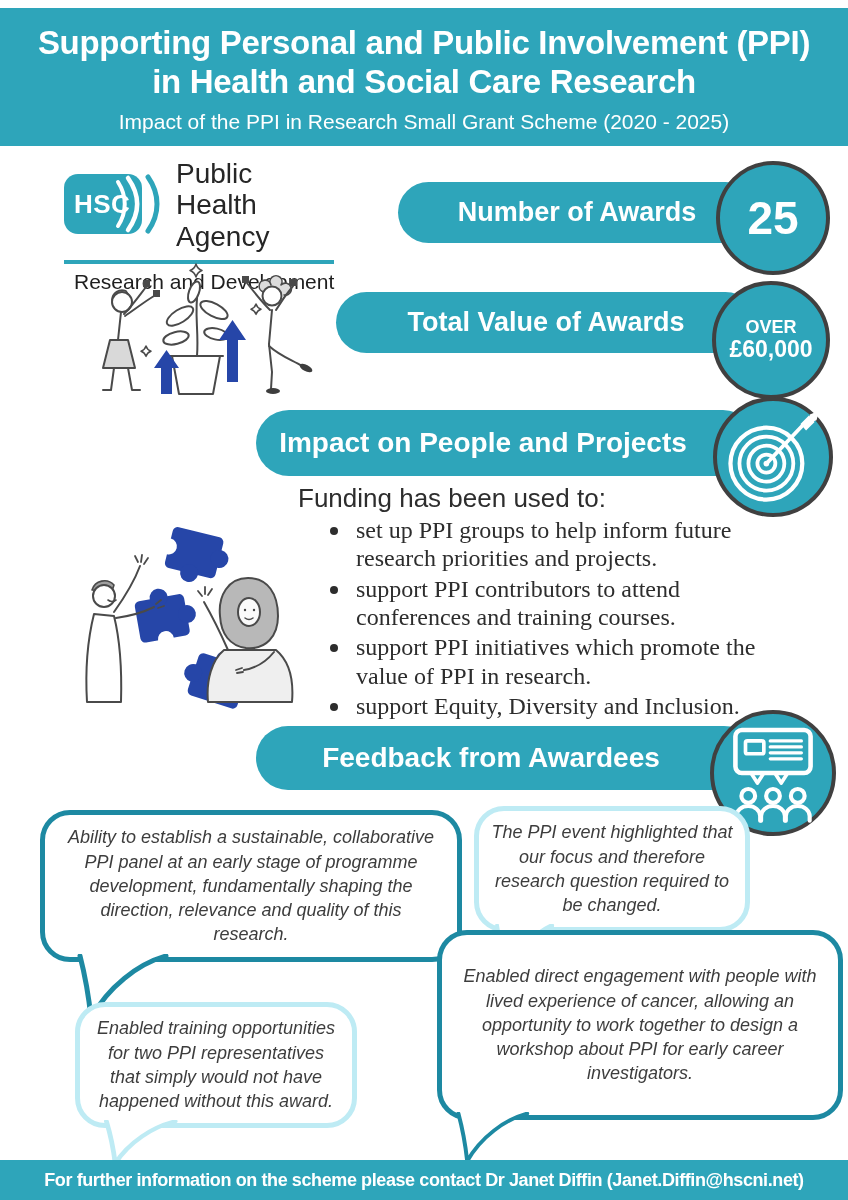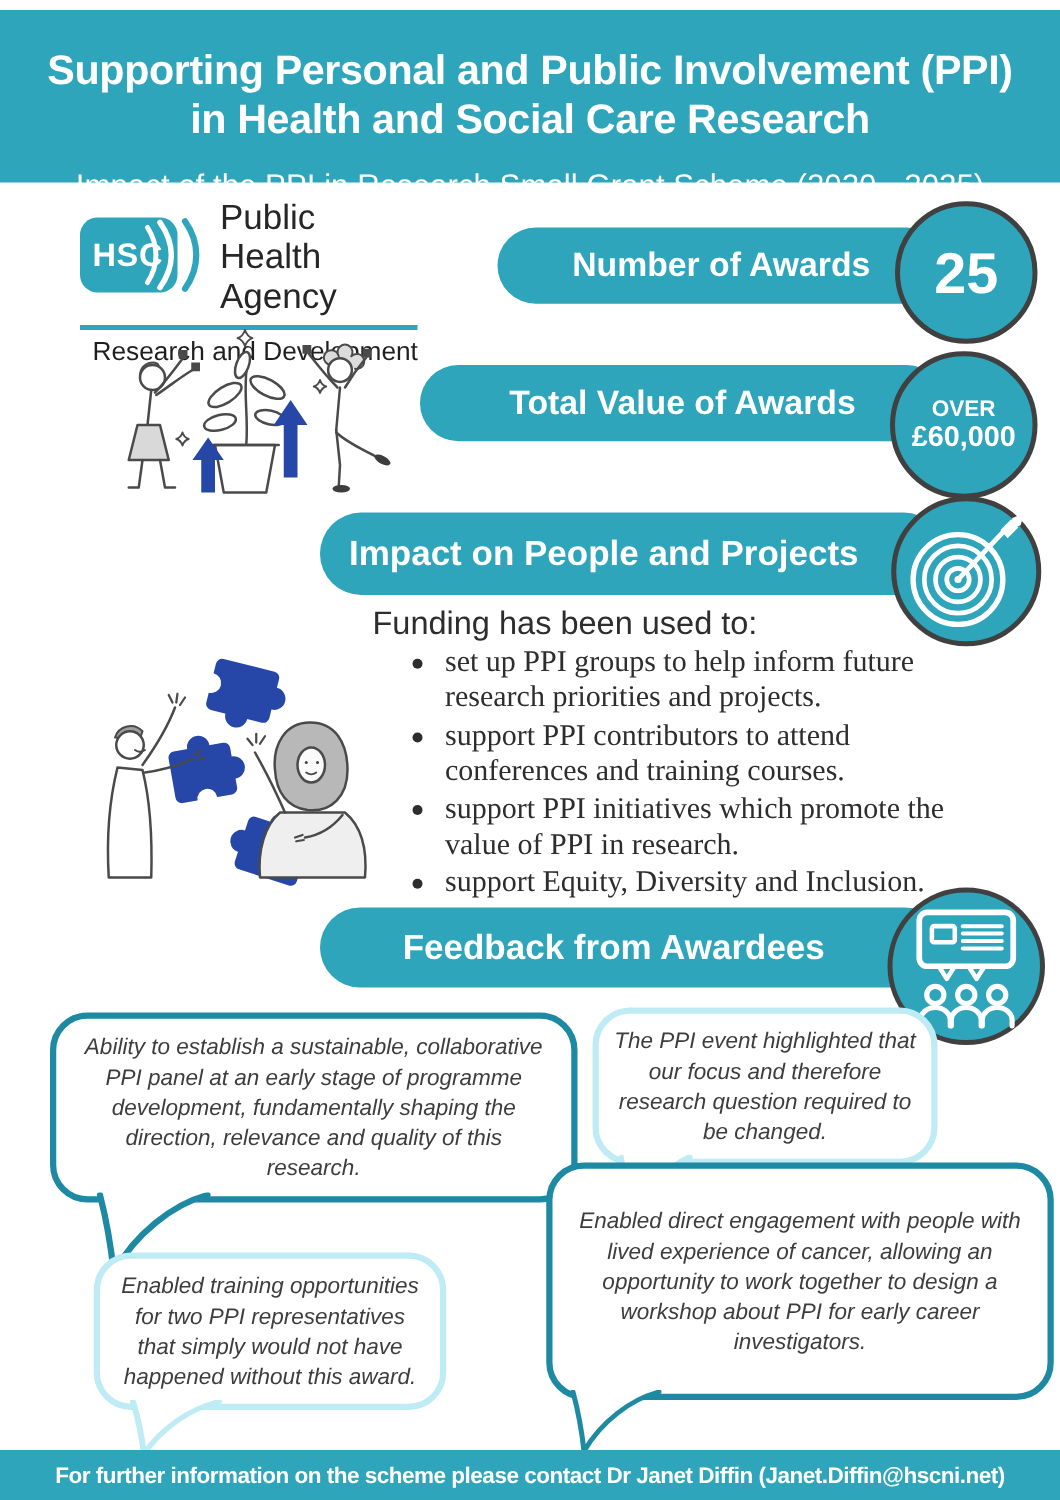--- a/index.html
+++ b/index.html
@@ -12,24 +12,24 @@
   *{margin:0;padding:0;box-sizing:border-box;}
   html,body{background:#ffffff;}
   .page{
     position:relative;width:848px;height:1200px;margin:0 auto;
     background:#ffffff;overflow:hidden;
     font-family:"Liberation Sans","DejaVu Sans",sans-serif;color:var(--ink);
   }
   
   .banner{
     position:absolute;left:0;top:8px;width:848px;height:138px;
-    background:var(--teal);color:#fff;text-align:center;padding-top:29px;
+    background:var(--teal);color:#fff;text-align:center;padding-top:16px;
   }
   .banner .title{font-size:33px;font-weight:800;line-height:1.18;letter-spacing:-0.3px;}
-  .banner .subtitle{font-size:25px;font-weight:400;margin-top:20px;}
+  .banner .subtitle{font-size:21px;font-weight:400;margin-top:8px;}
   
   .logo{position:absolute;left:64px;top:158px;width:275px;}
   .logo-row{display:flex;align-items:center;}
   .hsc-box-wrap{position:relative;width:104px;height:62px;flex:none;}
   .hsc-box{position:absolute;left:0;top:0;width:78px;height:60px;background:var(--teal);
     border-radius:14px;}
   .hsc-acronym{position:absolute;left:10px;top:0;line-height:60px;color:#fff;
     font-size:26px;font-weight:700;letter-spacing:0.5px;}
   .hsc-swoosh{position:absolute;left:46px;top:0;}
   .org-name{font-size:28px;font-weight:500;color:#262626;line-height:1.12;margin-left:8px;}

